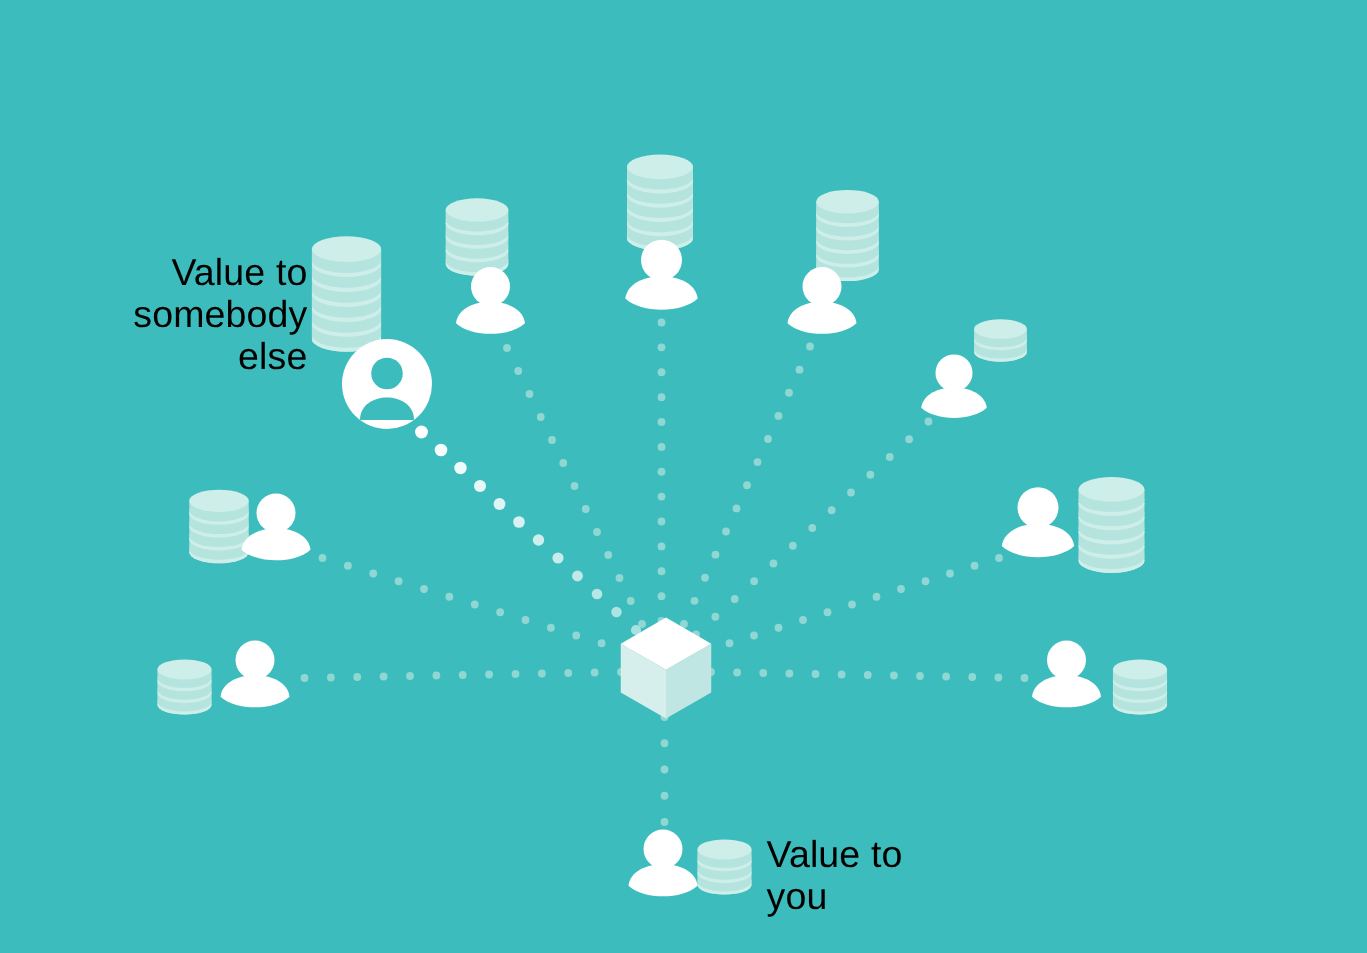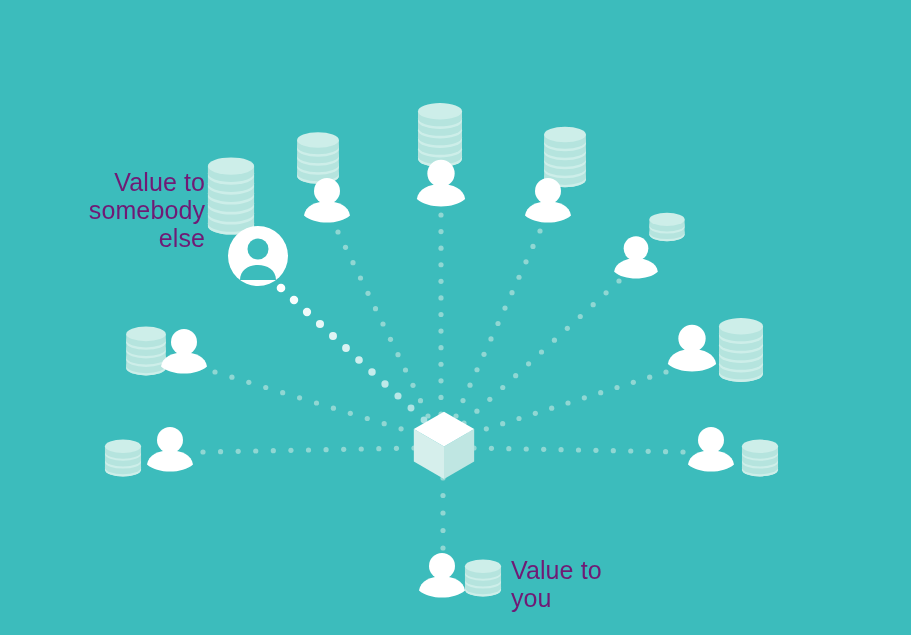--- a/index.html
+++ b/index.html
@@ -17,21 +17,21 @@
     font-family: "Liberation Sans", sans-serif;
   }
   #scene {
     position: absolute;
     inset: 0;
     width: 911px;
     height: 635px;
   }
   .label {
     position: absolute;
-    color: #701a75;
+    color: #000000;
     font-family: "Liberation Sans", sans-serif;
     font-size: 25px;
     line-height: 1.12;
     letter-spacing: 0.1px;
     white-space: pre-line;
     -webkit-font-smoothing: antialiased;
   }
   .label-somebody {
     left: 42px;
     top: 168px;

